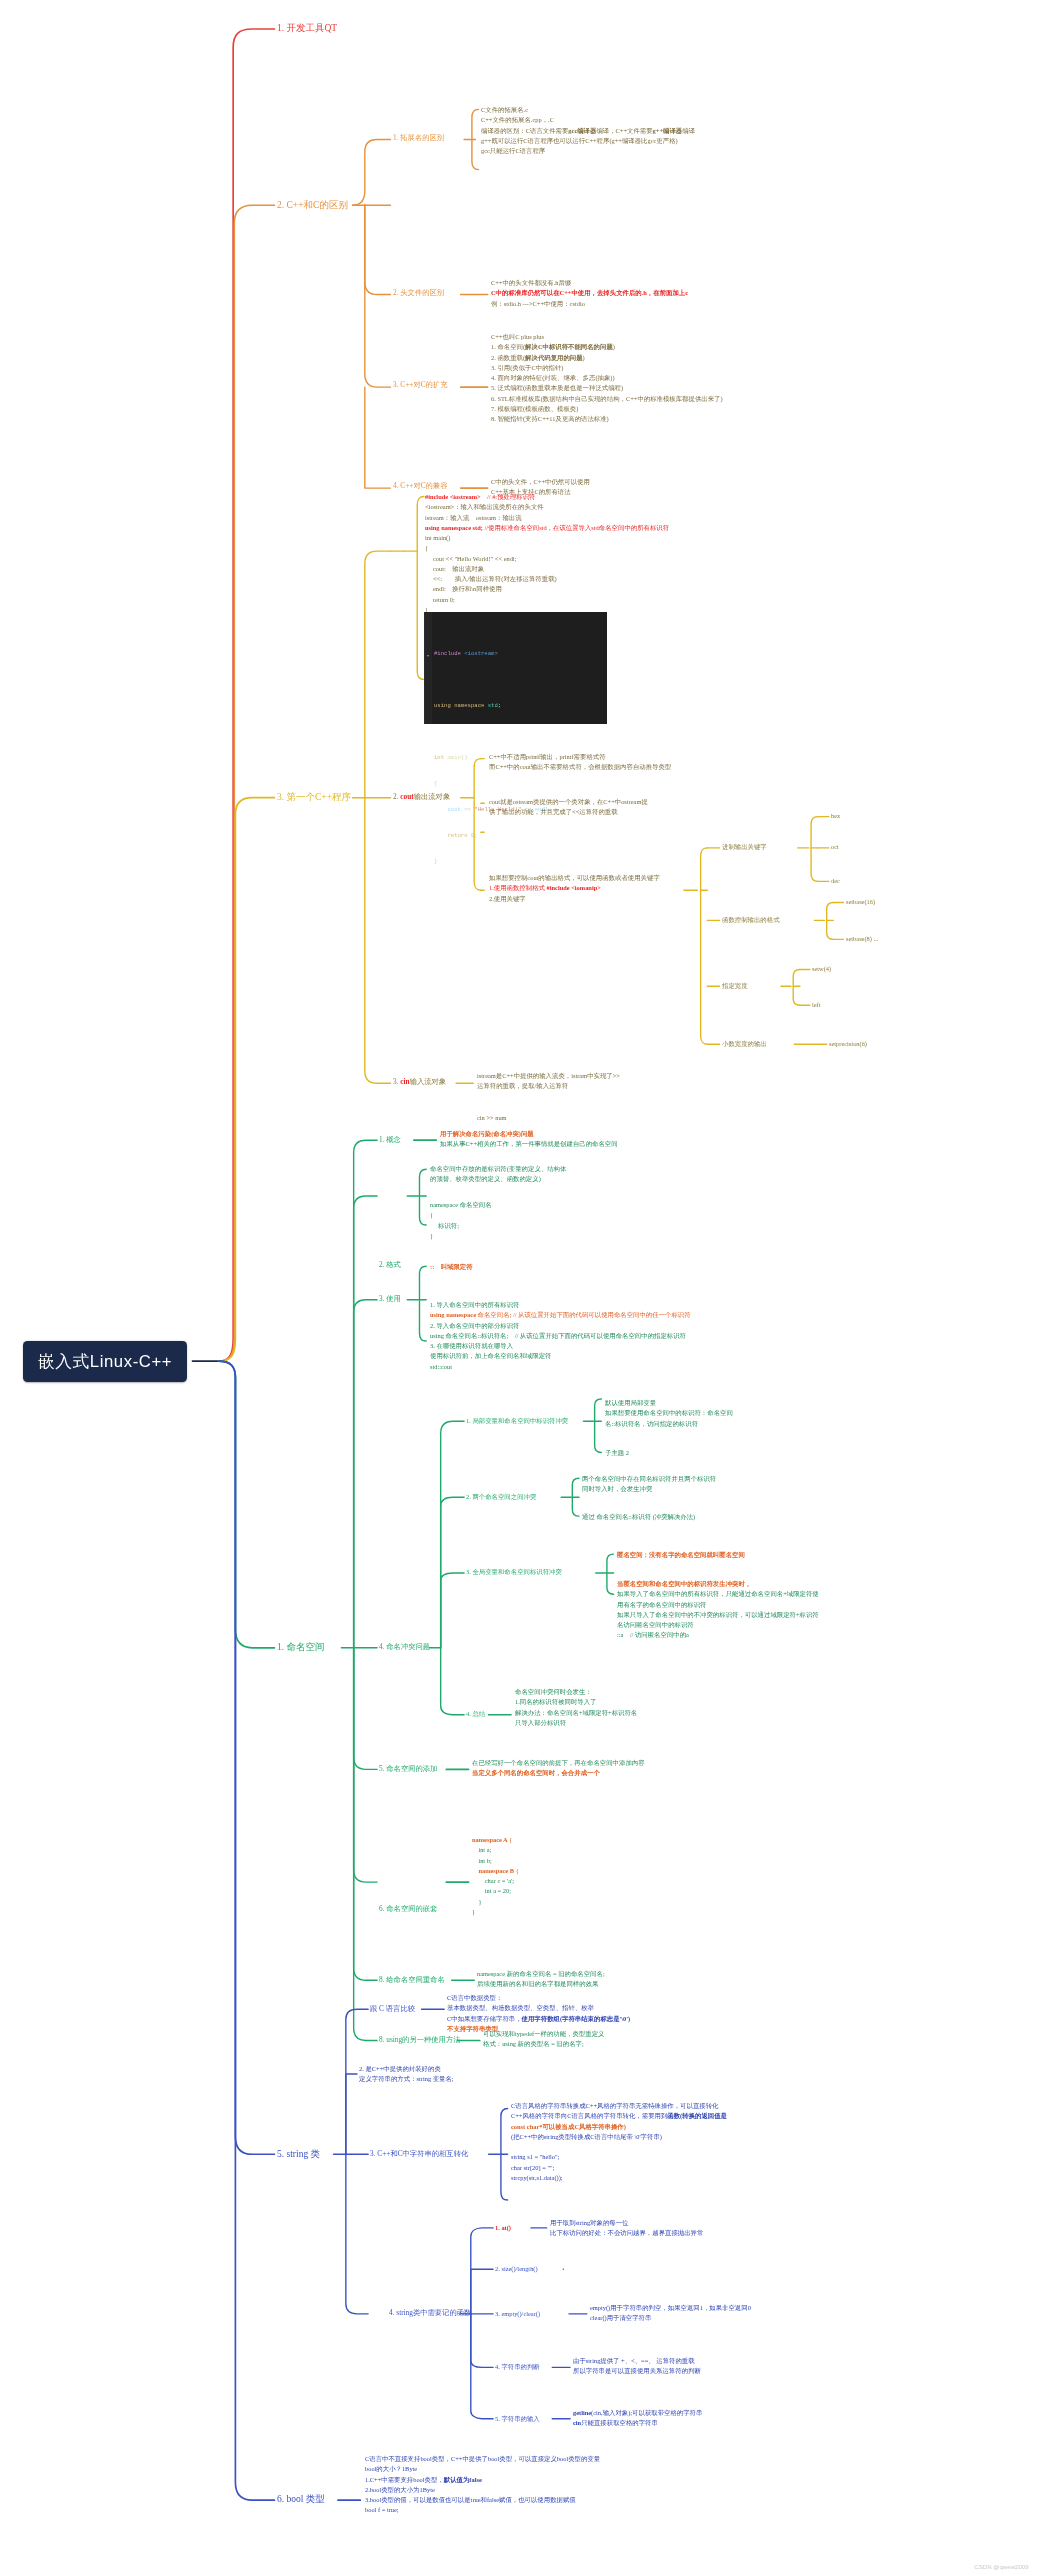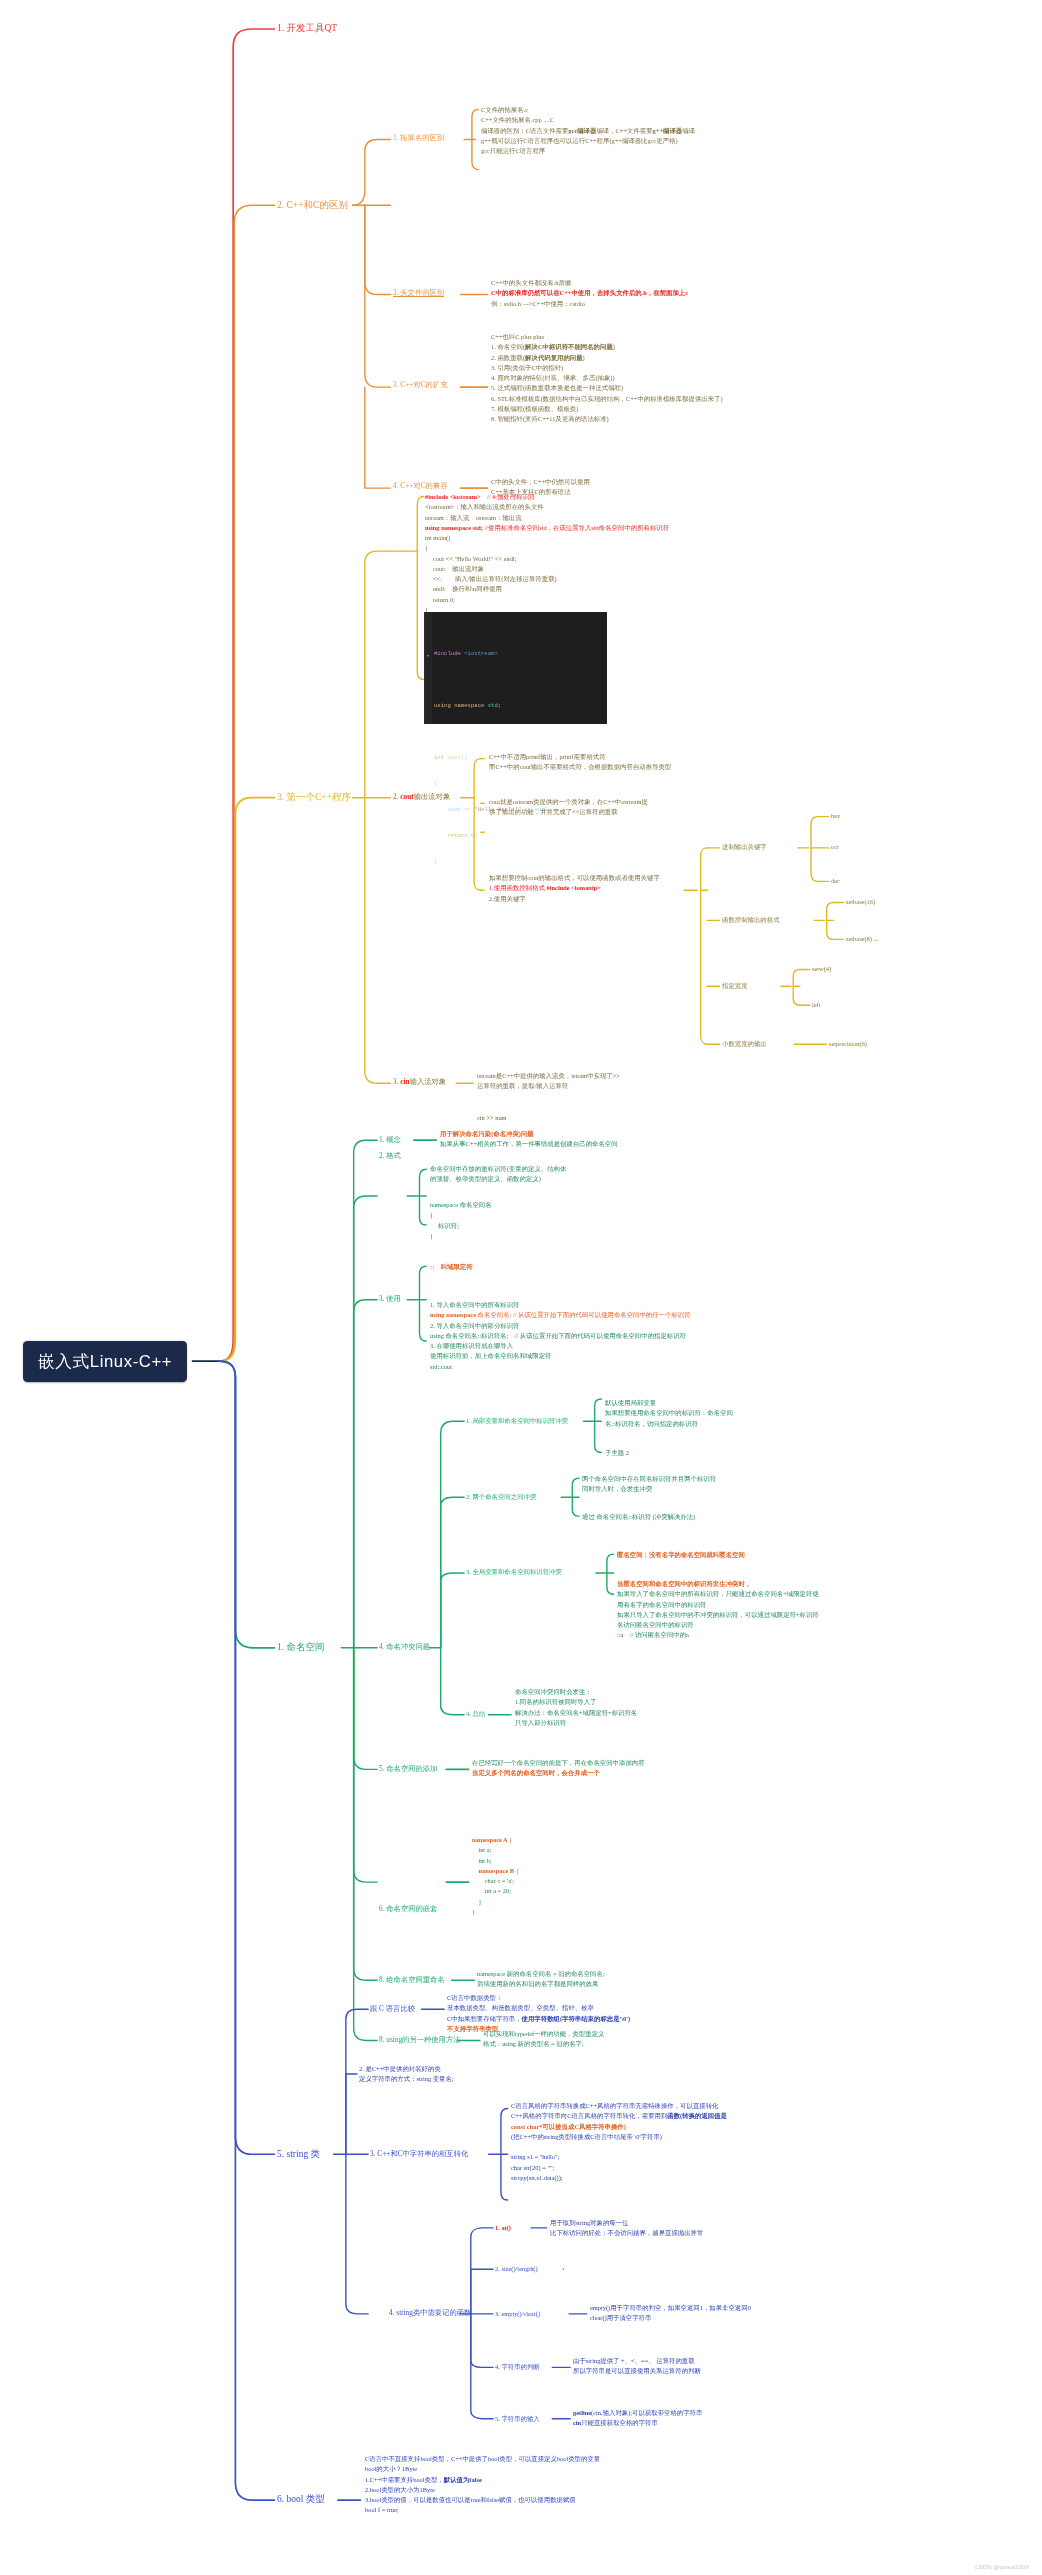--- a/index.html
+++ b/index.html
@@ -246,21 +246,21 @@
 
   <div class="node l2 c-orange" style="left:393px; top:133px;">1. 拓展名的区别</div>
   <div class="node leaf t-brownt" style="left:481px; top:105px;">
     <div>C文件的拓展名.c</div>
     <div>C++文件的拓展名.cpp，.C</div>
     <div>编译器的区别：C语言文件需要<b>gcc编译器</b>编译，C++文件需要<b>g++编译器</b>编译</div>
     <div>g++既可以运行C语言程序也可以运行C++程序(g++编译器比gcc更严格)</div>
     <div>gcc只能运行C语言程序</div>
   </div>
 
-  <div class="node l2 c-orange" style="left:393px; top:288px;text-decoration:underline;">2. 头文件的区别</div>
+  <div class="node l2 c-orange" style="left:393px; top:288px;">2. 头文件的区别</div>
   <div class="node leaf t-brownt" style="left:491px; top:278px;">
     <div>C++中的头文件都没有.h后缀</div>
     <div class="t-red"><b>C中的标准库仍然可以在C++中使用，去掉头文件后的.h，在前面加上c</b></div>
     <div>例：stdio.h ---&gt;C++中使用：cstdio</div>
   </div>
 
   <div class="node l2 c-orange" style="left:393px; top:380px;">3. C++对C的扩充</div>
   <div class="node leaf t-brownt" style="left:491px; top:332px;">
     <div>C++也叫C plus plus</div>
     <div>1. 命名空间(<b>解决C中标识符不能同名的问题</b>)</div>
@@ -353,21 +353,21 @@
   </div>
 
   <div class="node l1 c-green" style="left:277px; top:1641px;">1. 命名空间</div>
 
   <div class="node l2 c-green" style="left:379px; top:1135px;">1. 概念</div>
   <div class="node leaf t-green" style="left:440px; top:1129px;">
     <div class="t-orange"><b><b>用于解决命名污染(命名冲突)问题</b></b></div>
     <div>如果从事C++相关的工作，第一件事情就是创建自己的命名空间</div>
   </div>
 
-  <div class="node l2 c-green" style="left:379px; top:1151px;">2. 格式</div>
+  <div class="node l2 c-green" style="left:379px; top:1260px;">2. 格式</div>
   <div class="node leaf t-green" style="left:430px; top:1164px;">
     <div>命名空间中存放的是标识符(变量的定义、结构体</div>
     <div>的顶替、枚举类型的定义、函数的定义)</div>
   </div>
   <div class="node leaf t-green" style="left:430px; top:1200px;">
     <div>namespace 命名空间名</div>
     <div>{</div>
     <div>　 标识符;</div>
     <div>}</div>
   </div>

